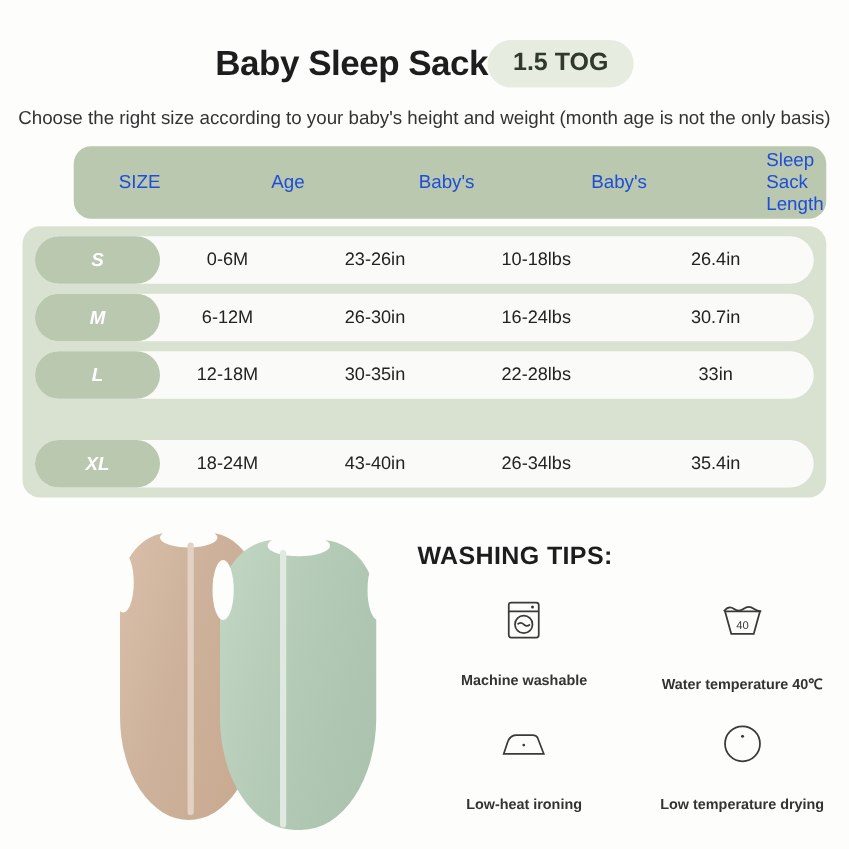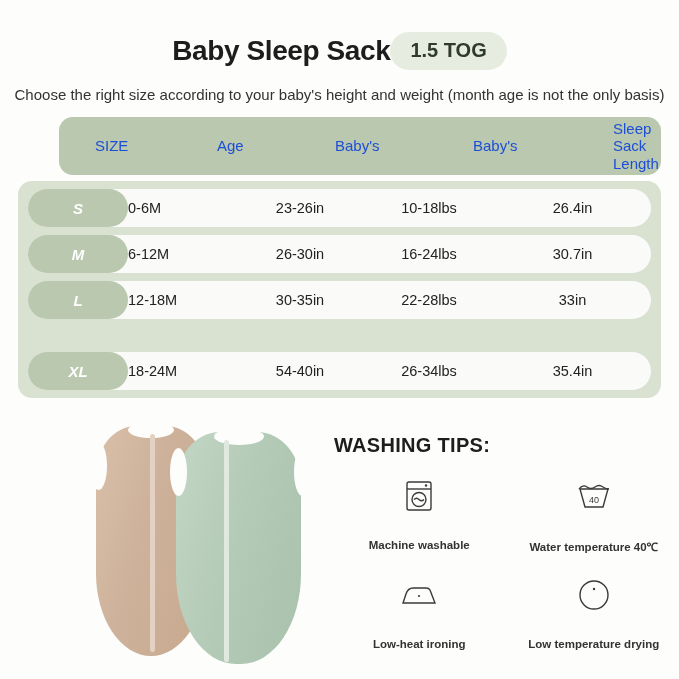--- a/index.html
+++ b/index.html
@@ -86,21 +86,21 @@
     height: 100%;
     display: flex;
     align-items: center;
     justify-content: center;
     font-size: 15px;
     font-style: italic;
     font-weight: bold;
   }
   
   .c-size   { width: 100px; text-align: center; flex: 0 0 100px; }
-  .c-age    { width: 108px; text-align: left; flex: 0 0 108px; }
+  .c-age    { width: 108px; text-align: center; flex: 0 0 108px; }
   .c-height { width: 128px; text-align: center; flex: 0 0 128px; }
   .c-weight { width: 130px; text-align: center; flex: 0 0 130px; }
   .c-len    { flex: 1 1 auto; text-align: center; }
 
   .chart-head .c-size   { text-align: left; padding-left: 36px; }
   .chart-head .c-age    { text-align: left; padding-left: 18px; }
   .chart-head .c-height { text-align: left; padding-left: 6px; }
   .chart-head .c-weight { text-align: left; padding-left: 6px; }
   .chart-head .c-len    { text-align: left; padding-left: 6px; }
 
@@ -244,21 +244,21 @@
       <div class="pill c-size">L</div>
       <div class="c-age">12-18M</div>
       <div class="c-height">30-35in</div>
       <div class="c-weight">22-28lbs</div>
       <div class="c-len">33in</div>
     </div>
 
     <div class="row">
       <div class="pill c-size">XL</div>
       <div class="c-age">18-24M</div>
-      <div class="c-height">54-40in</div>
+      <div class="c-height">43-40in</div>
       <div class="c-weight">26-34lbs</div>
       <div class="c-len">35.4in</div>
     </div>
 
   </div>
 </div>
 
 <div class="bottom">
 
   <div class="product-imgs">

